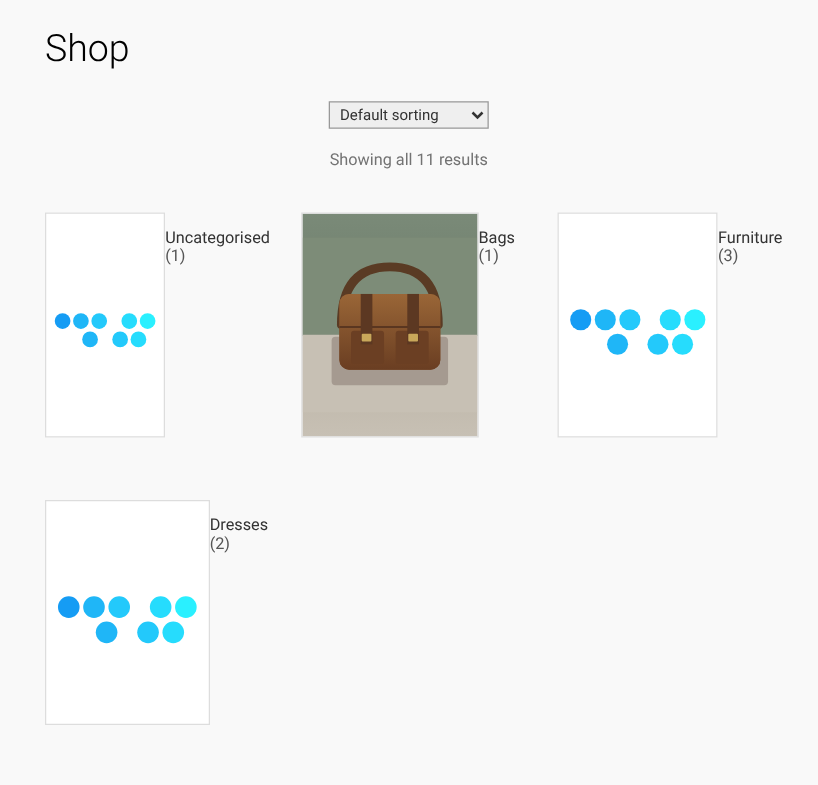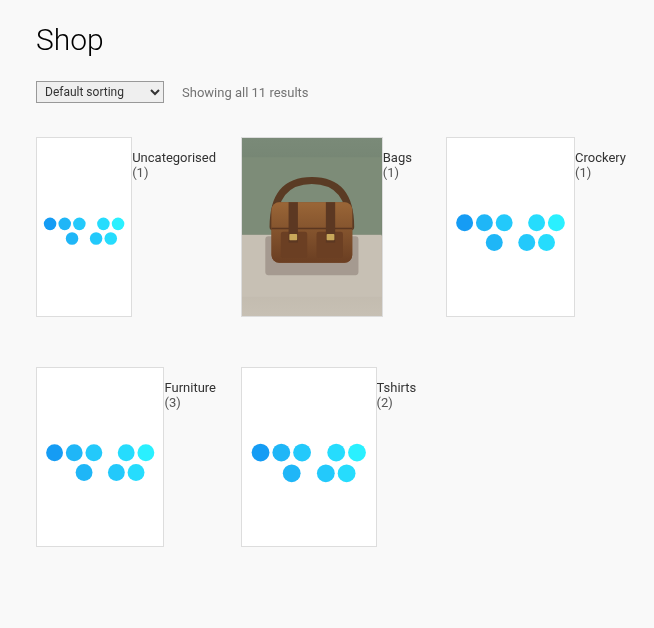--- a/index.html
+++ b/index.html
@@ -18,20 +18,21 @@
     font-size: 30px;
     font-weight: 300;
     color: #000000;
     margin: 0 0 24px 0;
   }
   .controls {
     display: flex;
     align-items: center;
     gap: 18px;
     margin-bottom: 34px;
+    flex-direction: column;
   }
   .sort-select {
     font-size: 12px;
     padding: 2px 4px;
     width: 128px;
     border: 1px solid #999;
     background: #efefef;
     font-family: inherit;
     color: #333;
   }
@@ -143,46 +144,31 @@
     <circle cx="25" cy="84" r="12" fill="#159cf4"></circle>
     <circle cx="53" cy="84" r="12" fill="#1fb6f7"></circle>
     <circle cx="81" cy="84" r="12" fill="#23c9fb"></circle>
     <circle cx="127" cy="84" r="12" fill="#26dcfd"></circle>
     <circle cx="155" cy="84" r="12" fill="#2af0ff"></circle>
     <circle cx="67" cy="112" r="12" fill="#1fb6f7"></circle>
     <circle cx="113" cy="112" r="12" fill="#23c9fb"></circle>
     <circle cx="141" cy="112" r="12" fill="#26dcfd"></circle>
   </svg>
         </div>
-        <div class="label"><span>Crockery</span> <span class="count">(1)</span></div>
-      </div>
-      <div class="card">
-        <div class="thumb">
-          <svg viewBox="0 0 180 180">
-    <circle cx="25" cy="84" r="12" fill="#159cf4"></circle>
-    <circle cx="53" cy="84" r="12" fill="#1fb6f7"></circle>
-    <circle cx="81" cy="84" r="12" fill="#23c9fb"></circle>
-    <circle cx="127" cy="84" r="12" fill="#26dcfd"></circle>
-    <circle cx="155" cy="84" r="12" fill="#2af0ff"></circle>
-    <circle cx="67" cy="112" r="12" fill="#1fb6f7"></circle>
-    <circle cx="113" cy="112" r="12" fill="#23c9fb"></circle>
-    <circle cx="141" cy="112" r="12" fill="#26dcfd"></circle>
-  </svg>
-        </div>
         <div class="label"><span>Furniture</span> <span class="count">(3)</span></div>
       </div>
       <div class="card">
         <div class="thumb">
           <svg viewBox="0 0 180 180">
     <circle cx="25" cy="84" r="12" fill="#159cf4"></circle>
     <circle cx="53" cy="84" r="12" fill="#1fb6f7"></circle>
     <circle cx="81" cy="84" r="12" fill="#23c9fb"></circle>
     <circle cx="127" cy="84" r="12" fill="#26dcfd"></circle>
     <circle cx="155" cy="84" r="12" fill="#2af0ff"></circle>
     <circle cx="67" cy="112" r="12" fill="#1fb6f7"></circle>
     <circle cx="113" cy="112" r="12" fill="#23c9fb"></circle>
     <circle cx="141" cy="112" r="12" fill="#26dcfd"></circle>
   </svg>
         </div>
-        <div class="label"><span>Tshirts</span> <span class="count">(2)</span></div>
+        <div class="label"><span>Dresses</span> <span class="count">(2)</span></div>
       </div>
     </div>
 </div>
 
 </body></html>

